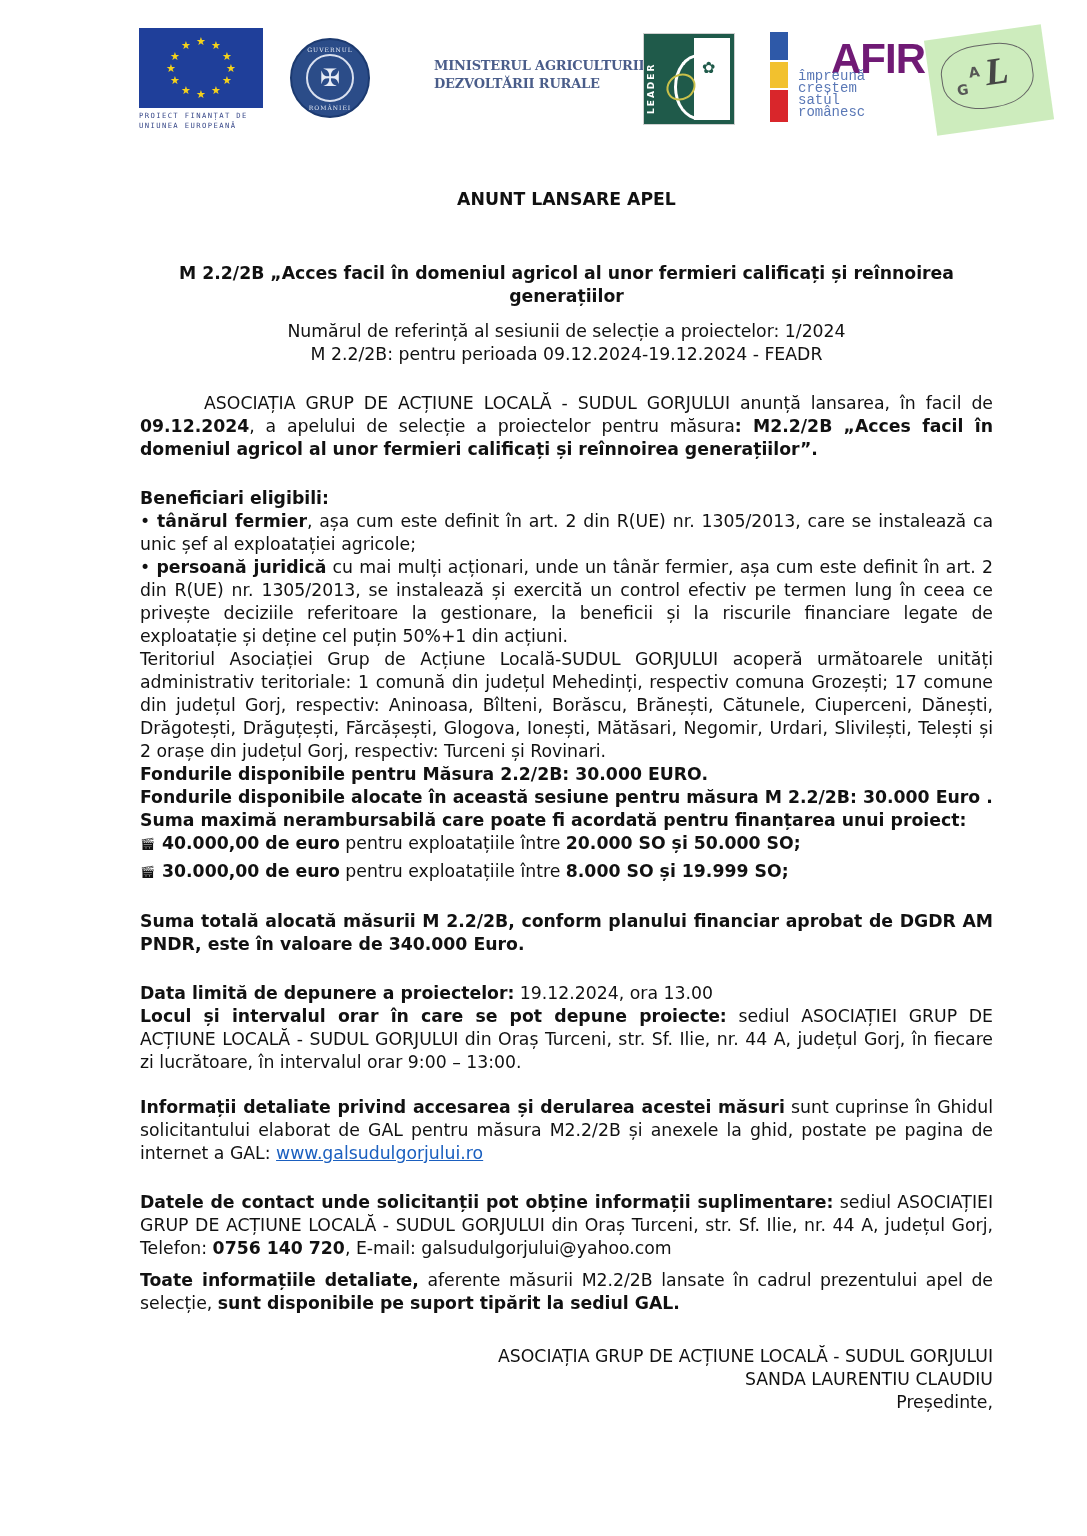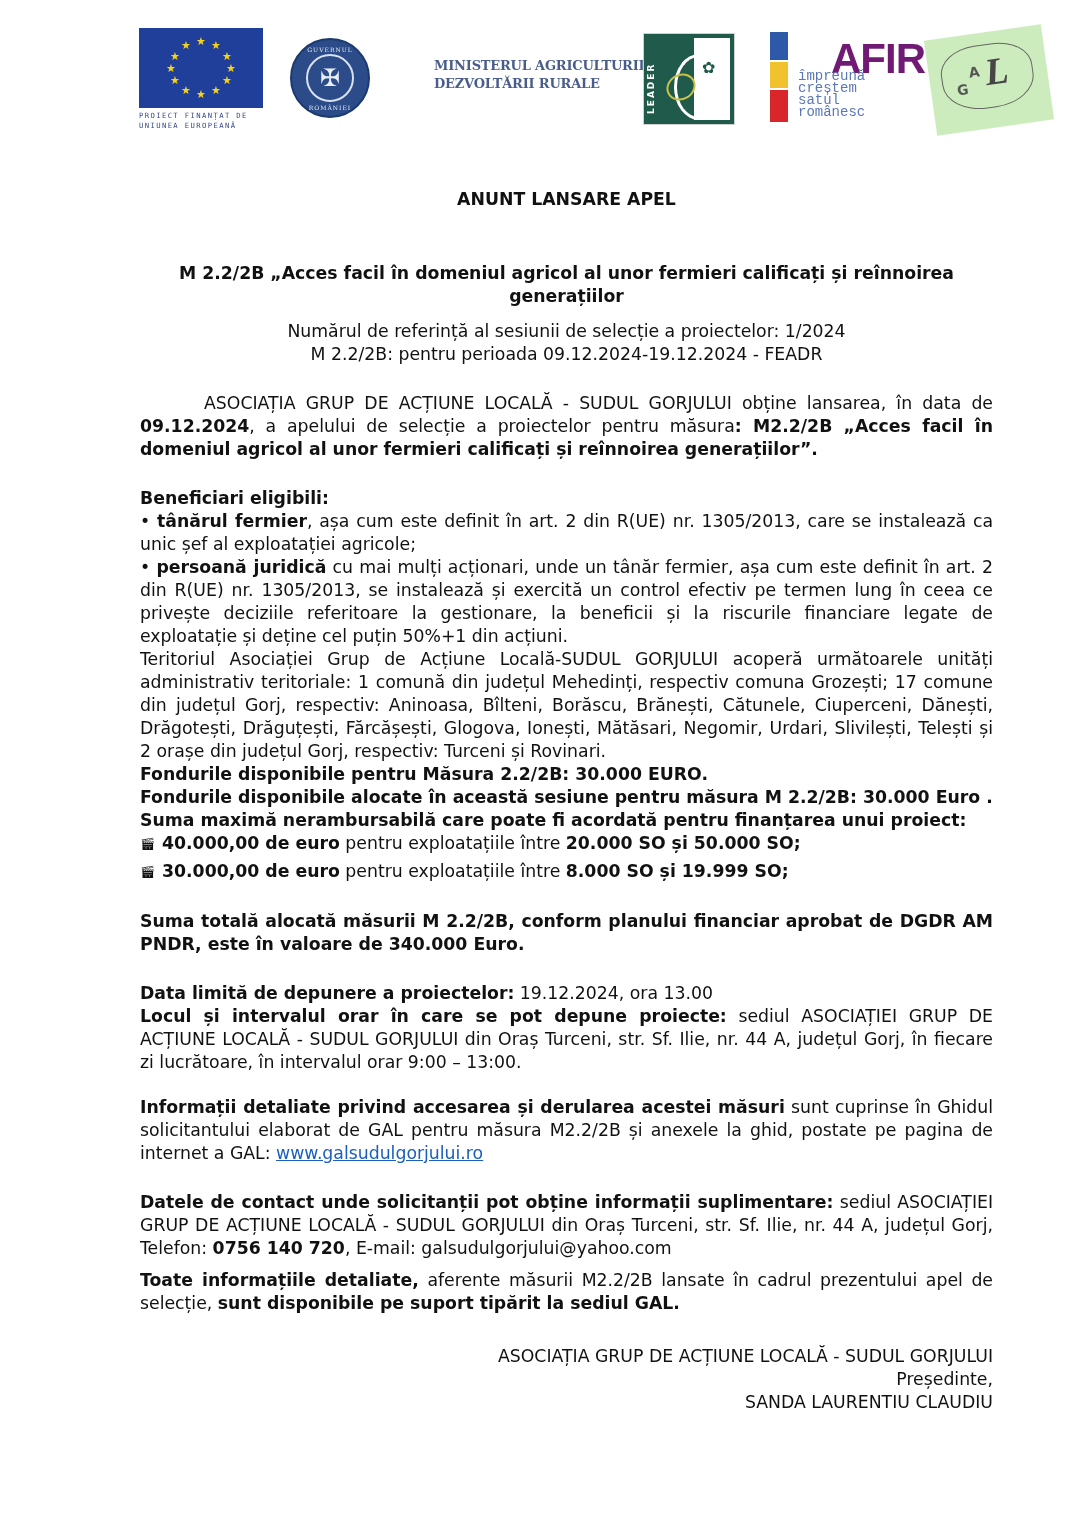--- a/index.html
+++ b/index.html
@@ -127,21 +127,21 @@
   <div style="height:27px"></div>
   <p class="center heading">
     <span>M 2.2/2B „Acces facil în domeniul agricol al unor fermieri calificați și reînnoirea</span><br>
     <span>generațiilor</span>
   </p>
   <p class="center">Numărul de referință al sesiunii de selecție a proiectelor: 1/2024</p>
   <p class="center">M 2.2/2B: pentru perioada 09.12.2024-19.12.2024 - FEADR</p>
 
   <div class="gap1"></div>
 
-  <p class="justify indent"><span>ASOCIAȚIA GRUP DE ACȚIUNE LOCALĂ - SUDUL GORJULUI</span><span> obține lansarea, în data de </span><span class="b">09.12.2024</span><span>, a apelului de selecție a proiectelor pentru măsura</span><span class="b">: M2.2/2B „Acces facil în domeniul agricol al unor fermieri calificați și reînnoirea generațiilor”.</span></p>
+  <p class="justify indent"><span>ASOCIAȚIA GRUP DE ACȚIUNE LOCALĂ - SUDUL GORJULUI</span><span> anunță lansarea, în facil de </span><span class="b">09.12.2024</span><span>, a apelului de selecție a proiectelor pentru măsura</span><span class="b">: M2.2/2B „Acces facil în domeniul agricol al unor fermieri calificați și reînnoirea generațiilor”.</span></p>
 
   <div class="gap1"></div>
 
   <p class="b">Beneficiari eligibili:</p>
   <p class="justify"><span>•</span> <span class="b">tânărul fermier</span><span>, așa cum este definit în art. 2 din R(UE) nr. 1305/2013, care se instalează ca unic șef al exploatației agricole;</span></p>
   <p class="justify"><span>•</span> <span class="b">persoană juridică</span><span> cu mai mulți acționari, unde un tânăr fermier, așa cum este definit în art. 2 din R(UE) nr. 1305/2013, se instalează și exercită un control efectiv pe termen lung în ceea ce privește deciziile referitoare la gestionare, la beneficii și la riscurile financiare legate de exploatație și deține cel puțin 50%+1 din acțiuni.</span></p>
 
   <p class="justify">Teritoriul Asociației Grup de Acțiune Locală-SUDUL GORJULUI acoperă următoarele unități administrativ teritoriale: 1 comună din județul Mehedinți, respectiv comuna Grozești; 17 comune din județul Gorj, respectiv: Aninoasa, Bîlteni, Borăscu, Brănești, Cătunele, Ciuperceni, Dănești, Drăgotești, Drăguțești, Fărcășești, Glogova, Ionești, Mătăsari, Negomir, Urdari, Slivilești, Telești și 2 orașe din județul Gorj, respectiv: Turceni și Rovinari.</p>
 
   <p class="b">Fondurile disponibile pentru Măsura 2.2/2B: 30.000 EURO.</p>
@@ -169,16 +169,16 @@
   <p class="justify"><span class="b">Datele de contact unde solicitanții pot obține informații suplimentare:</span><span>  sediul ASOCIAȚIEI GRUP DE ACȚIUNE LOCALĂ - SUDUL GORJULUI din Oraș Turceni, str. Sf. Ilie, nr. 44 A, județul Gorj, Telefon: </span><span class="b">0756 140 720</span><span>, E-mail: galsudulgorjului@yahoo.com</span></p>
 
   <div class="gap3"></div>
 
   <p class="justify"><span class="b">Toate informațiile detaliate,</span><span> aferente măsurii M2.2/2B lansate în cadrul prezentului apel de selecție, </span><span class="b">sunt disponibile pe suport tipărit la sediul GAL.</span></p>
 
   <div style="height:30px"></div>
 
   <div class="sig">
     <p>ASOCIAȚIA GRUP DE ACȚIUNE LOCALĂ - SUDUL GORJULUI</p>
+    <p>SANDA LAURENTIU CLAUDIU</p>
     <p>Președinte,</p>
-    <p>SANDA LAURENTIU CLAUDIU</p>
   </div>
 </div>
 
 </body></html>

